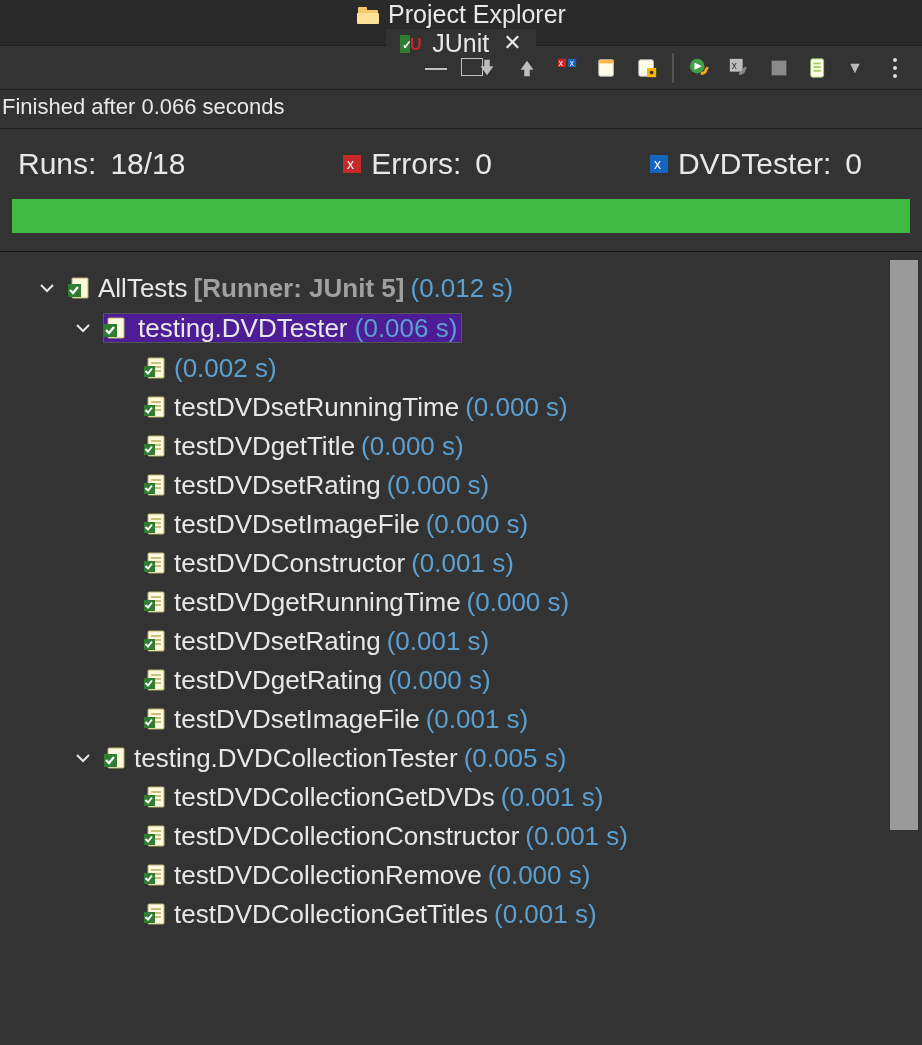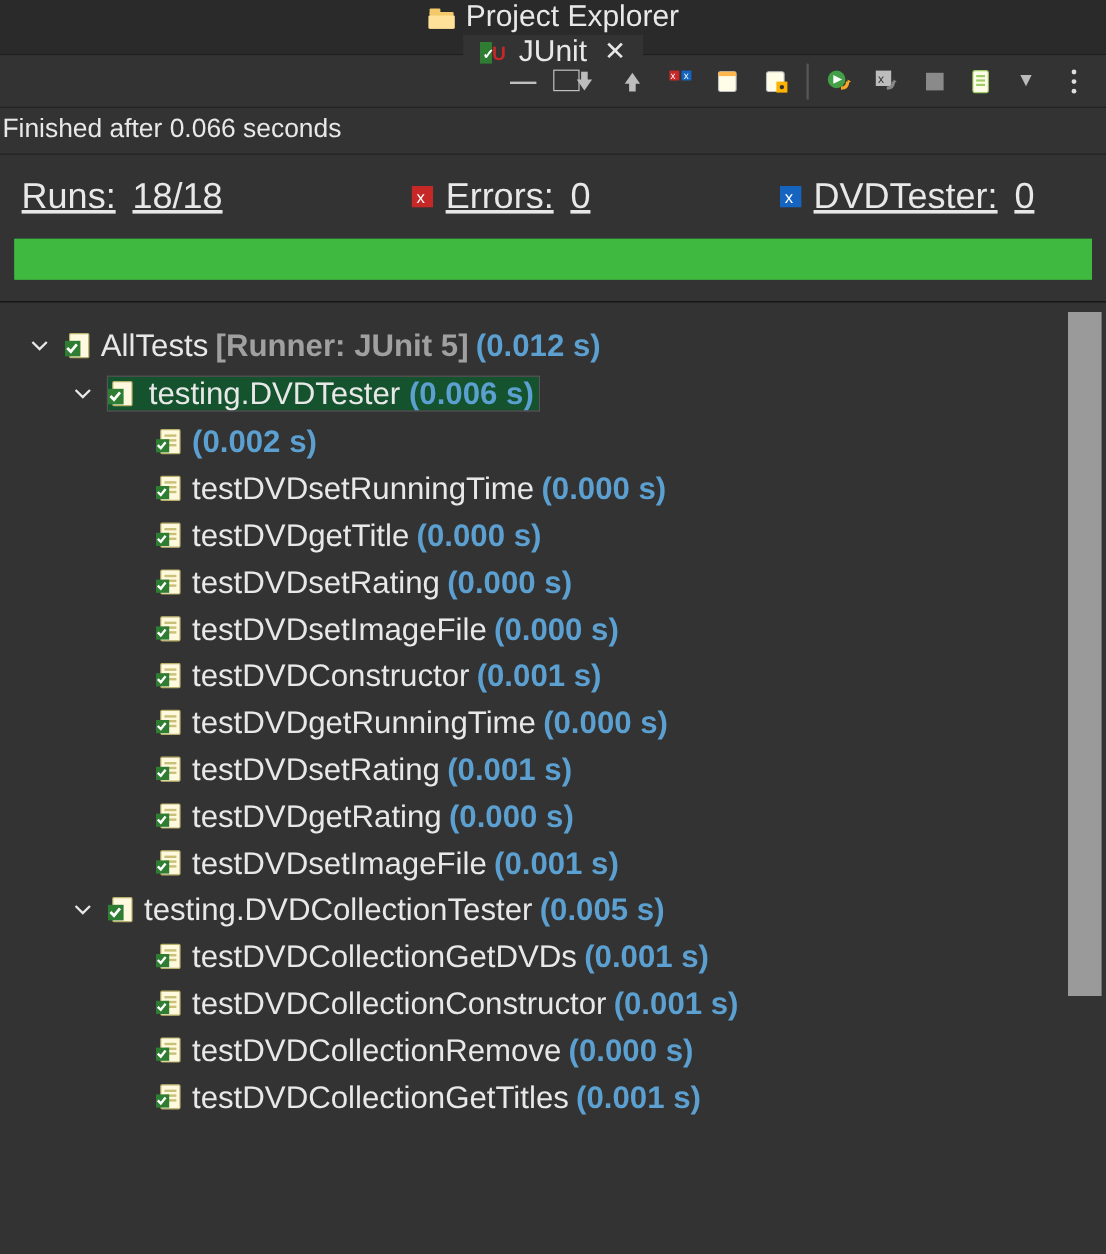--- a/index.html
+++ b/index.html
@@ -88,21 +88,20 @@
   }
 
   
   .counters {
     display:flex;
     align-items:flex-end;
     gap: 12px;
     padding: 18px 18px 8px 18px;
     font-size:30px;
     color: var(--text-light);
-    text-decoration: underline;
   }
   .counters .label { margin-right:4px; }
   .counters .group { display:flex; align-items:center; gap:10px; }
   .counters .spacer-lg { flex:1; }
   .counter-icon { width:18px; height:18px; display:inline-flex; align-items:center; justify-content:center; }
 
   
   .progress-wrap {
     padding: 10px 12px 18px 12px;
     border-bottom:1px solid #111;
@@ -114,41 +113,41 @@
   }
 
   
   .tree-wrap {
     position:relative;
     height: calc(1045px - 46px - 44px - 50px - 70px - 64px);
     overflow:hidden;
     padding-top:16px;
   }
   .tree {
-    padding-left: 4px;
+    padding-left: 18px;
     font-size: 26px;
     line-height: 1.0;
   }
   .tree-row {
     display:flex;
     align-items:center;
     gap:6px;
     padding: 6.5px 0 6.5px 0;
     white-space:nowrap;
   }
   .tw         { width:30px; display:inline-flex; justify-content:center; }
   .twisty svg { width:18px; height:18px; }
   .node-icon  { width:24px; height:24px; display:inline-flex; align-items:center; justify-content:center; }
   .indent-1 { padding-left: 14px; }
   .indent-2 { padding-left: 50px; }
   .indent-3 { padding-left: 126px; }
   .node-name { color: var(--text-light); }
   .node-meta { color: var(--text-dim); font-weight: bold; }
-  .node-time { color: var(--blue-link); font-weight: bold; }
-  .selected { outline:1px solid #555; background:#14532d; }
+  .node-time { color: var(--blue-link); }
+  .selected { outline:1px solid #555; background:#4c1d95; }
   .selected-inner { padding:1px 4px; }
 
   .scrollbar {
     position:absolute;
     right:4px; top:8px; width:28px; height:570px;
     background: var(--scrollbar);
     border-radius:0px;
   }
 </style>
 </head>

